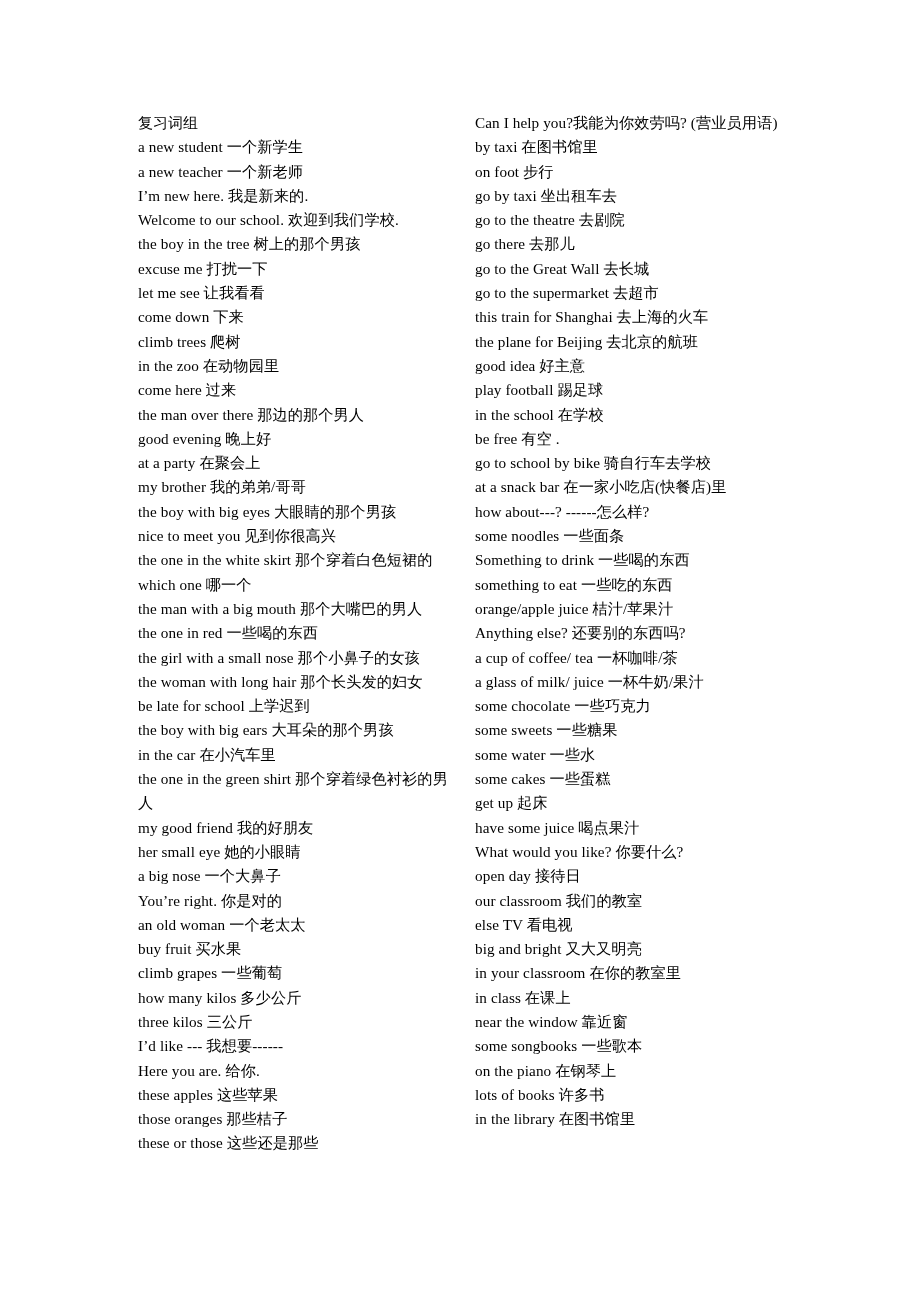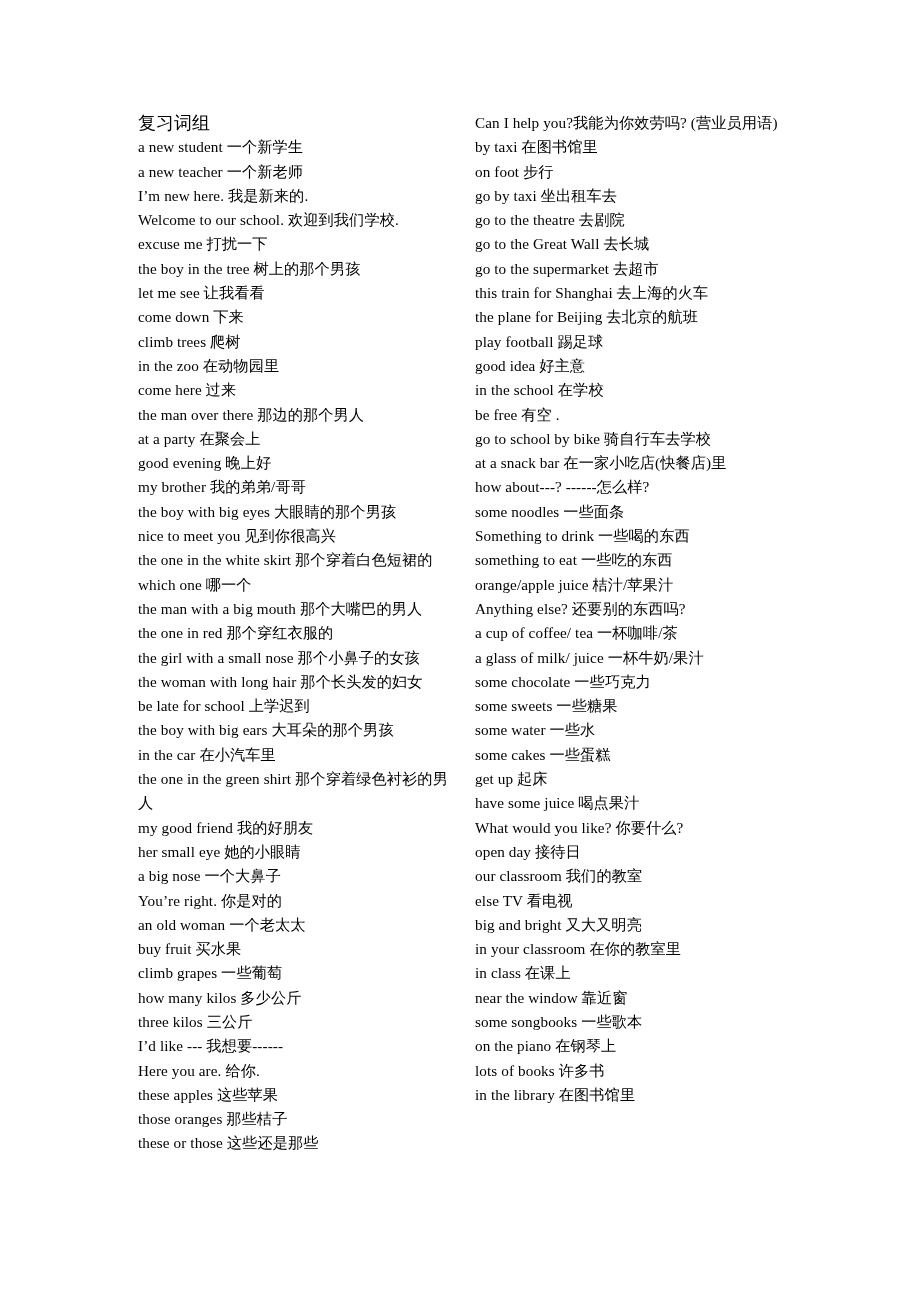--- a/index.html
+++ b/index.html
@@ -39,53 +39,53 @@
   .column-right { left: 337px; }
 
   .phrase-line {
     font-size: 15.2px;
     line-height: 24.3px;
     white-space: normal;
     word-break: break-word;
     letter-spacing: 0.1px;
   }
   .heading-line {
-    font-size: 18px;
+    font-size: 15px;
     line-height: 24.3px;
   }
 </style>
 </head>
 <body>
 
 <div class="page">
   <div class="columns">
 
     <div class="column column-left">
       <div class="heading-line">复习词组</div>
       <div class="phrase-line">a new student  一个新学生</div>
       <div class="phrase-line">a new teacher 一个新老师</div>
       <div class="phrase-line">I’m new here.  我是新来的.</div>
       <div class="phrase-line">Welcome to our school.  欢迎到我们学校.</div>
+      <div class="phrase-line">the boy in the tree  树上的那个男孩</div>
       <div class="phrase-line">excuse me  打扰一下</div>
-      <div class="phrase-line">the boy in the tree  树上的那个男孩</div>
       <div class="phrase-line">let me see  让我看看</div>
       <div class="phrase-line">come down  下来</div>
       <div class="phrase-line">climb trees  爬树</div>
       <div class="phrase-line">in the zoo  在动物园里</div>
       <div class="phrase-line">come here  过来</div>
       <div class="phrase-line">the man over there  那边的那个男人</div>
+      <div class="phrase-line">good evening  晚上好</div>
       <div class="phrase-line">at a party 在聚会上</div>
-      <div class="phrase-line">good evening  晚上好</div>
       <div class="phrase-line">my brother  我的弟弟/哥哥</div>
       <div class="phrase-line">the boy with big eyes 大眼睛的那个男孩</div>
       <div class="phrase-line">nice to meet you  见到你很高兴</div>
       <div class="phrase-line">the one in the white skirt  那个穿着白色短裙的</div>
       <div class="phrase-line">which one  哪一个</div>
       <div class="phrase-line">the man with a big mouth 那个大嘴巴的男人</div>
-      <div class="phrase-line">the one in red 那个穿红衣服的</div>
+      <div class="phrase-line">the one in red 一些喝的东西</div>
       <div class="phrase-line">the girl with a small nose  那个小鼻子的女孩</div>
       <div class="phrase-line">the woman with long hair 那个长头发的妇女</div>
       <div class="phrase-line">be late for school 上学迟到</div>
       <div class="phrase-line">the boy with big ears  大耳朵的那个男孩</div>
       <div class="phrase-line">in the car  在小汽车里</div>
       <div class="phrase-line">the one in the green shirt  那个穿着绿色衬衫的男人</div>
       <div class="phrase-line">my good friend 我的好朋友</div>
       <div class="phrase-line">her small eye 她的小眼睛</div>
       <div class="phrase-line">a big nose 一个大鼻子</div>
       <div class="phrase-line">You’re right.  你是对的</div>
@@ -100,26 +100,27 @@
       <div class="phrase-line">those oranges 那些桔子</div>
       <div class="phrase-line">these or those 这些还是那些</div>
     </div>
 
     <div class="column column-right">
       <div class="phrase-line">Can I help you?我能为你效劳吗? (营业员用语)</div>
       <div class="phrase-line">by taxi 在图书馆里</div>
       <div class="phrase-line">on foot  步行</div>
       <div class="phrase-line">go by taxi  坐出租车去</div>
       <div class="phrase-line">go to the theatre 去剧院</div>
+      <div class="phrase-line">go there  去那儿</div>
       <div class="phrase-line">go to the Great Wall 去长城</div>
       <div class="phrase-line">go to the supermarket 去超市</div>
       <div class="phrase-line">this train for Shanghai 去上海的火车</div>
       <div class="phrase-line">the plane for Beijing  去北京的航班</div>
+      <div class="phrase-line">good idea  好主意</div>
       <div class="phrase-line">play football  踢足球</div>
-      <div class="phrase-line">good idea  好主意</div>
       <div class="phrase-line">in the school  在学校</div>
       <div class="phrase-line">be free  有空 .</div>
       <div class="phrase-line">go to school by bike  骑自行车去学校</div>
       <div class="phrase-line">at a snack bar 在一家小吃店(快餐店)里</div>
       <div class="phrase-line">how about---? ------怎么样?</div>
       <div class="phrase-line">some noodles  一些面条</div>
       <div class="phrase-line">Something to drink 一些喝的东西</div>
       <div class="phrase-line">something to eat 一些吃的东西</div>
       <div class="phrase-line">orange/apple juice  桔汁/苹果汁</div>
       <div class="phrase-line">Anything else?  还要别的东西吗?</div>

